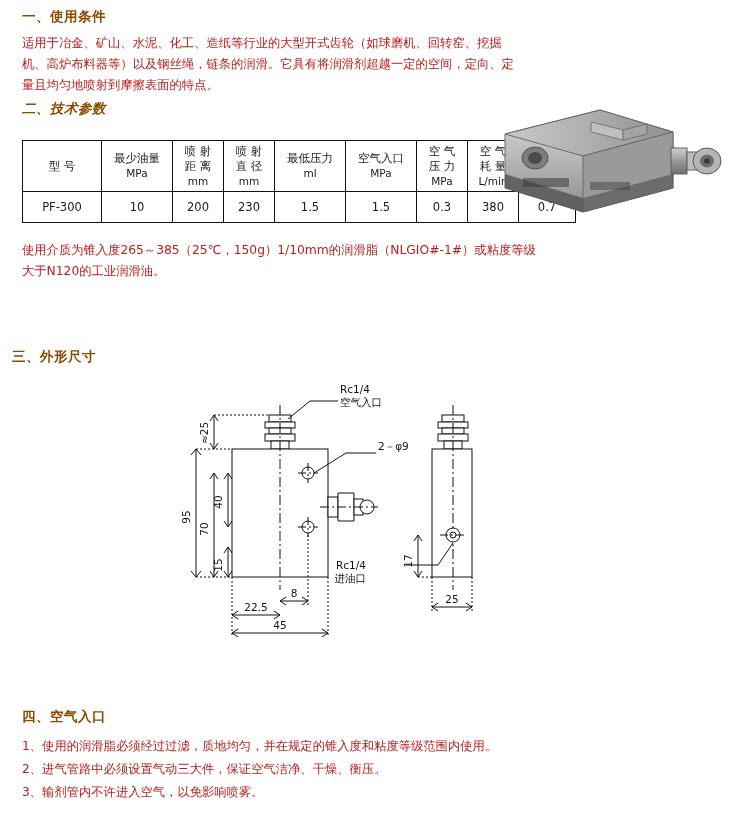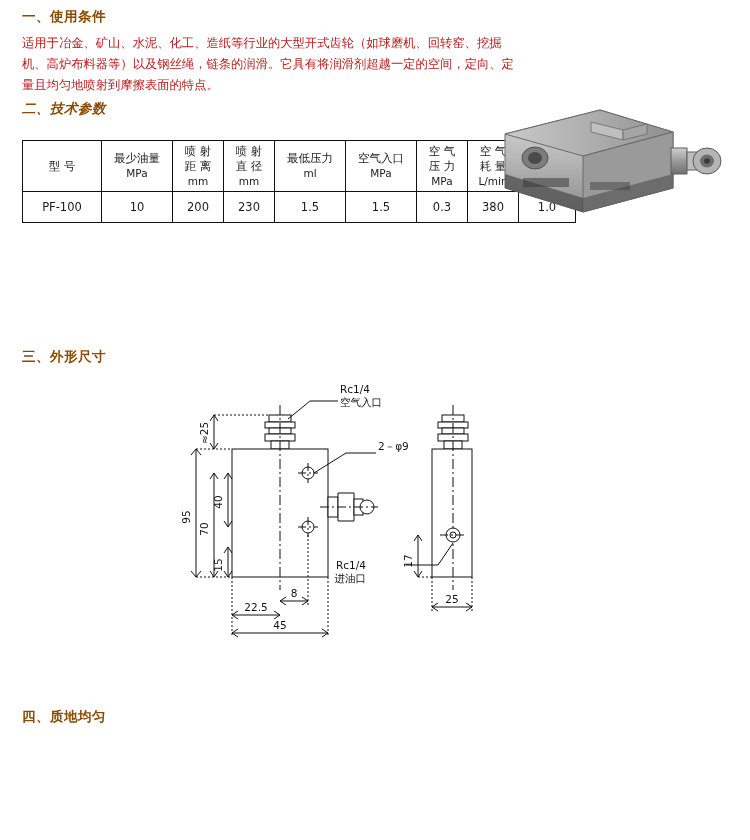--- a/index.html
+++ b/index.html
@@ -22,21 +22,21 @@
     height: 764px;
   }
   .section-title {
     font-weight: bold;
     color: #8a4a00;
     font-size: 13.5px;
     letter-spacing: 0.5px;
   }
   .s1-title { position: absolute; left: 22px; top: 8px; }
   .s2-title { position: absolute; left: 22px; top: 100px; font-style: italic; }
-  .s3-title { position: absolute; left: 22px; top: 348px; }
+  .s3-title { position: absolute; left: 12px; top: 348px; }
   .s4-title { position: absolute; left: 22px; top: 708px; }
 
   .body-text {
     position: absolute;
     font-size: 12.3px;
     line-height: 21px;
     color: #b91c1c;
   }
   #intro-text { left: 22px; top: 33px; width: 500px; }
   #medium-text { left: 22px; top: 240px; width: 520px; }
@@ -141,33 +141,34 @@
         <span class="main" style="white-space:pre-line">空 气
 耗 量</span>
         <span class="unit">L/min</span>
       </td>
       <td class="hdr" style="width:48px">
         <span class="main">重量</span>
         <span class="unit">kg</span>
       </td>
     </tr>
     <tr class="row">
-      <td>PF-100</td>
+      <td>PF-300</td>
       <td>10</td>
       <td>200</td>
       <td>230</td>
       <td>1.5</td>
       <td>1.5</td>
       <td>0.3</td>
       <td>380</td>
-      <td>1.0</td>
+      <td>0.7</td>
     </tr>
   </tbody>
     </table>
 
+  <div class="body-text" id="medium-text">使用介质为锥入度265～385（25℃，150g）1/10mm的润滑脂（NLGIO#-1#）或粘度等级大于N120的工业润滑油。</div>
 
   <svg class="photo" viewBox="0 0 235 130">
     <defs>
       <linearGradient id="gbody" x1="0" y1="0" x2="0" y2="1">
         <stop offset="0%" stop-color="#d8d8d8"></stop>
         <stop offset="45%" stop-color="#b9b9b9"></stop>
         <stop offset="100%" stop-color="#8e8e8e"></stop>
       </linearGradient>
       <linearGradient id="gtop" x1="0" y1="0" x2="1" y2="0">
         <stop offset="0%" stop-color="#c9c9c9"></stop>
@@ -330,15 +331,20 @@
     <text class="dim-label" x="242" y="186" text-anchor="middle" transform="rotate(-90 242 186)">17</text>
     <text class="dim-label" x="282" y="228" text-anchor="middle">25</text>
 
     <text class="dim-label" x="170" y="18">Rc1/4</text>
     <text class="cn-label" x="170" y="31">空气入口</text>
     <text class="dim-label" x="208" y="75">2－φ9</text>
     <text class="dim-label" x="196" y="194" text-anchor="end">Rc1/4</text>
     <text class="cn-label" x="196" y="207" text-anchor="end">进油口</text>
   </svg>
 
-  <div class="section-title s4-title">四、质地均匀</div>
+  <div class="section-title s4-title">四、空气入口</div>
+  <div class="body-text" id="usage-list">
+    <div>1、使用的润滑脂必须经过过滤，质地均匀，并在规定的锥入度和粘度等级范围内使用。</div>
+    <div>2、进气管路中必须设置气动三大件，保证空气洁净、干燥、衡压。</div>
+    <div>3、输剂管内不许进入空气，以免影响喷雾。</div>
+  </div>
 
 </div>
 
 </body></html>

